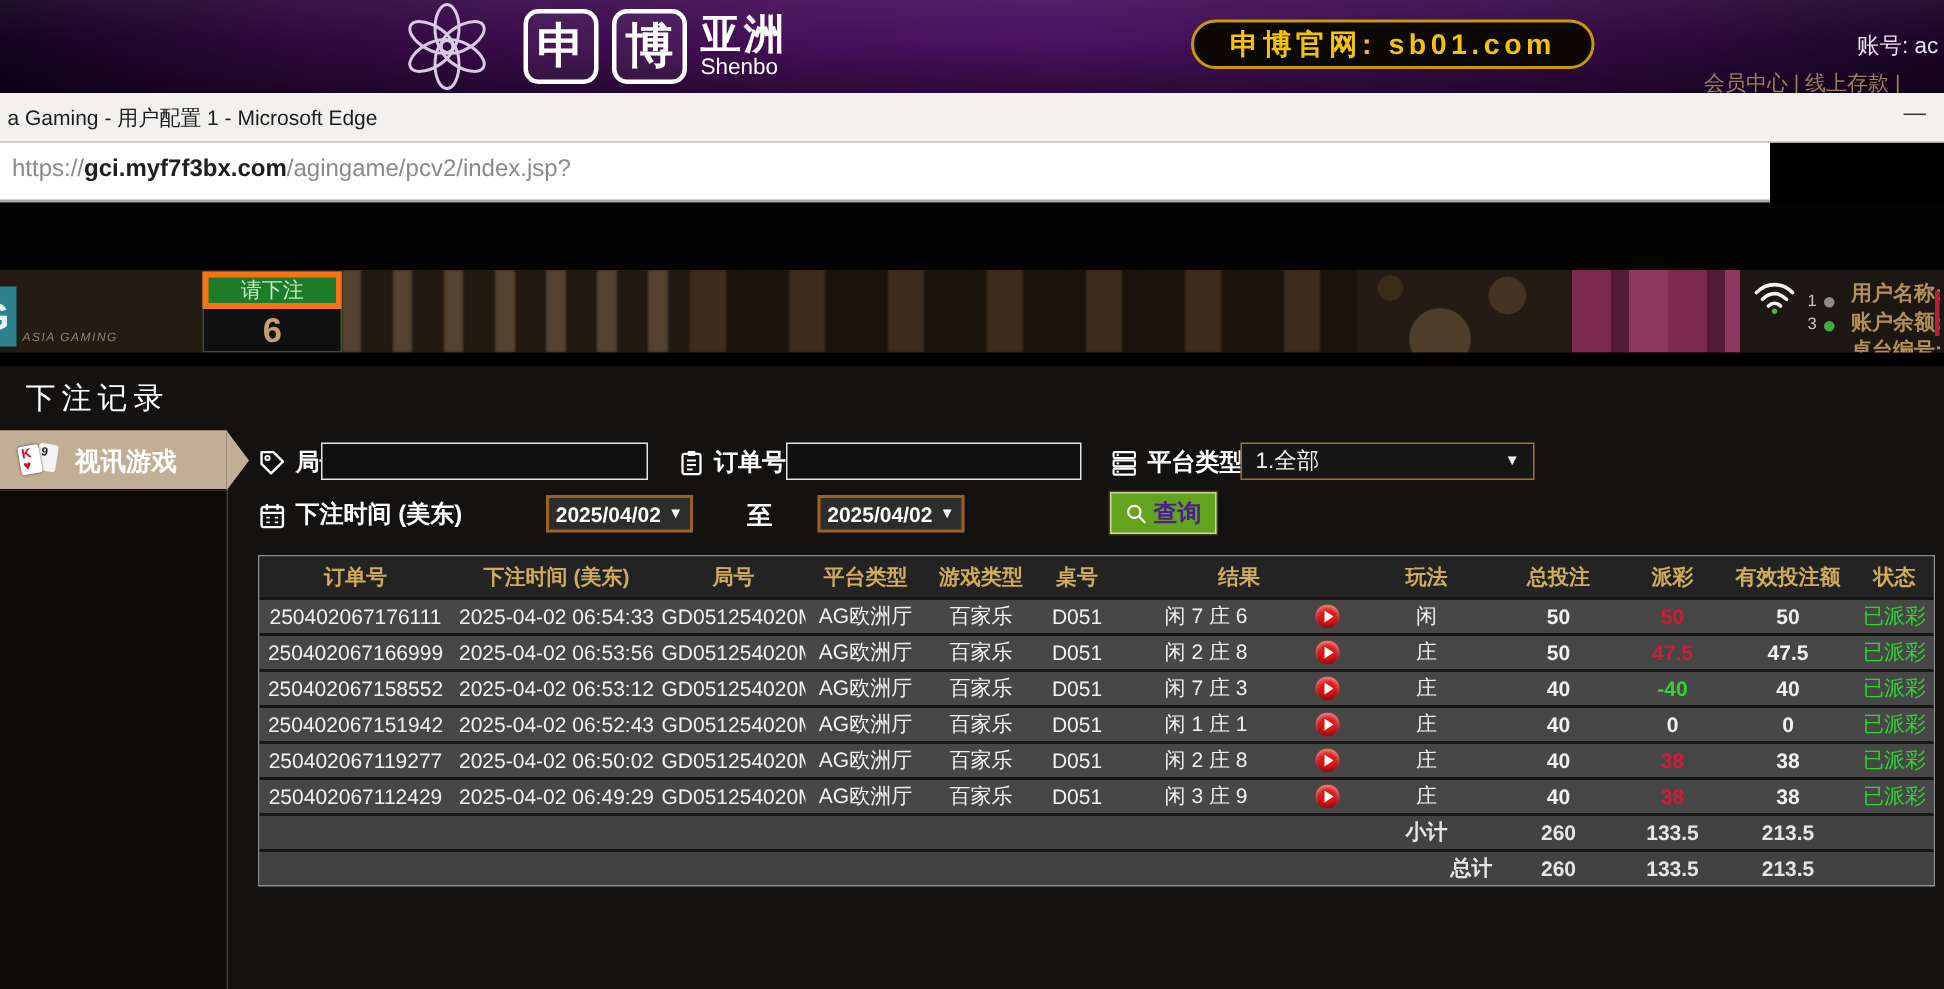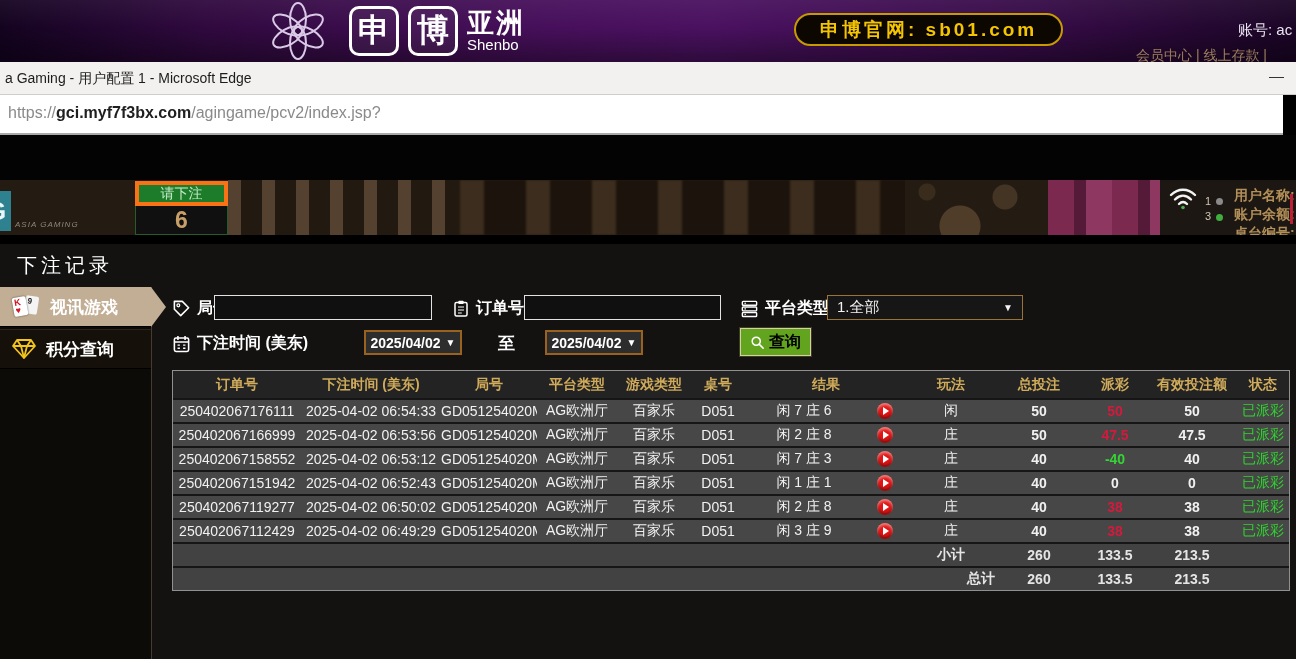--- a/index.html
+++ b/index.html
@@ -23,21 +23,21 @@
     color:#f5c400; font-size:19px; font-weight:bold; letter-spacing:3px;
     text-shadow:0 1px 1px #000; }
   .acct-line{ position:absolute; left:1238px; top:21px; color:#e9e3f0; font-size:15px; white-space:nowrap; z-index:2; }
   .nav-links{ position:absolute; left:1136px; top:47px; color:#9c7f5c; font-size:14px; white-space:nowrap; z-index:2; }
 
   
   .titlebar{ position:absolute; top:62px; left:0; width:1296px; height:33px; background:#f2f1ef;
     border-bottom:1px solid #cfcdca; }
   .titlebar-text{ position:absolute; left:5px; top:8px; font-size:14px; color:#1c1c1c; white-space:nowrap; }
   .min-btn{ position:absolute; right:6px; top:3px; font-size:15px; color:#333; padding:2px 6px; }
-  .urlbar{ position:absolute; top:95px; left:0; width:1283px; height:40px; background:#fff;
+  .urlbar{ position:absolute; top:95px; left:0; width:1180px; height:40px; background:#fff;
     border-bottom:2px solid #a9a9a9; }
   .url-text{ position:absolute; left:8px; top:9px; font-size:16px; color:#8a8a8a; white-space:nowrap; }
   .url-domain{ color:#202020; font-weight:600; }
 
   
   .black-band{ position:absolute; top:135px; left:0; width:1296px; height:45px; background:#030303; }
   .game-strip{ position:absolute; top:180px; left:0; width:1296px; height:55px; background:#241b13; overflow:hidden; }
   .g-logo{ position:absolute; left:0; top:11px; width:11px; height:40px; background:#2e8290; color:#eaf6f7;
     font-size:26px; font-weight:bold; overflow:hidden; display:flex; align-items:center; }
   .g-logo span{ margin-left:-14px; }
@@ -93,21 +93,21 @@
   .finput{ position:absolute; height:25px; background:#101010; border:1px solid #e2e2e2;
     color:#eee; font-size:14px; padding:0 6px; }
   .fselect{ position:absolute; height:25px; background:#161616; border:1px solid #9a7434; color:#f2f2f2;
     font-size:15px; display:flex; align-items:center; justify-content:space-between; padding:0 9px; cursor:pointer; }
   .fdate{ position:absolute; height:25px; background:#2d2d2d; border:2px solid #99631f; color:#fff;
     font-size:14px; font-weight:bold; display:flex; align-items:center; justify-content:center; gap:5px; cursor:pointer; }
   .caret{ font-size:10px; }
   .to-label{ position:absolute; color:#fff; font-size:17px; font-weight:bold; }
   .search-btn{ position:absolute; left:740px; top:84px; height:28px; padding:0 9px;
     background:#63a41f; border:1px solid #d6cfa5; box-shadow:0 0 0 1px #3c3c20;
-    color:#000000; font-size:16px; font-weight:bold; display:flex; align-items:center; gap:4px; cursor:pointer; }
+    color:#4c1d95; font-size:16px; font-weight:bold; display:flex; align-items:center; gap:4px; cursor:pointer; }
 
   
   .tbl{ position:absolute; left:172px; top:126px; width:1118px; border:1px solid #909090; background:#161616; }
   .trow{ display:grid; grid-template-columns:128px 140px 96px 80px 74px 54px 118px 44px 88px 88px 64px 90px 1fr;
     align-items:center; }
   .trow.head{ height:27px; background:#232323; color:#cfab5b; font-weight:bold; font-size:14px; }
   .trow.data{ height:24px; background:#474747; border-top:2px solid #161616; color:#f1f1f1; font-size:14px; }
   .trow.sum{ height:24px; background:#424242; border-top:2px solid #161616; color:#e5e5e5;
     font-weight:bold; font-size:14px; }
   .tcell{ text-align:center; white-space:nowrap; overflow:hidden; }
@@ -192,29 +192,20 @@
   <div class="panel-title">下注记录</div>
 
   <div class="sidebar">
       <div class="side-item active">
         <span class="icon-cards">
           <span class="cardA">K<br>♥</span>
           <span class="cardB">9</span>
         </span>
         <span>视讯游戏</span>
       </div>
-      <div class="side-item">
-        <svg width="26" height="22" viewBox="0 0 26 22">
-          <g fill="none" stroke="#f2c51d" stroke-width="1.8" stroke-linejoin="round">
-            <path d="M6 2 H20 L24 8 L13 20 L2 8 Z"></path>
-            <path d="M2 8 H24 M6 2 L10 8 L13 20 M20 2 L16 8 L13 20"></path>
-          </g>
-        </svg>
-        <span>积分查询</span>
-      </div>
     </div>
 
   <div class="flabel" style="left:172px; top:51px;">
     <svg width="19" height="19" viewBox="0 0 24 24">
       <path d="M13 3 L21 11 L11 21 L3 13 L3 3 Z" fill="none" stroke="#fff" stroke-width="2" stroke-linejoin="round"></path>
       <circle cx="8" cy="8" r="1.8" fill="none" stroke="#fff" stroke-width="1.6"></circle>
     </svg>
     <span>局号</span>
   </div>
   <input class="finput" style="left: 214px; top: 51px; width: 218px;" value="">

